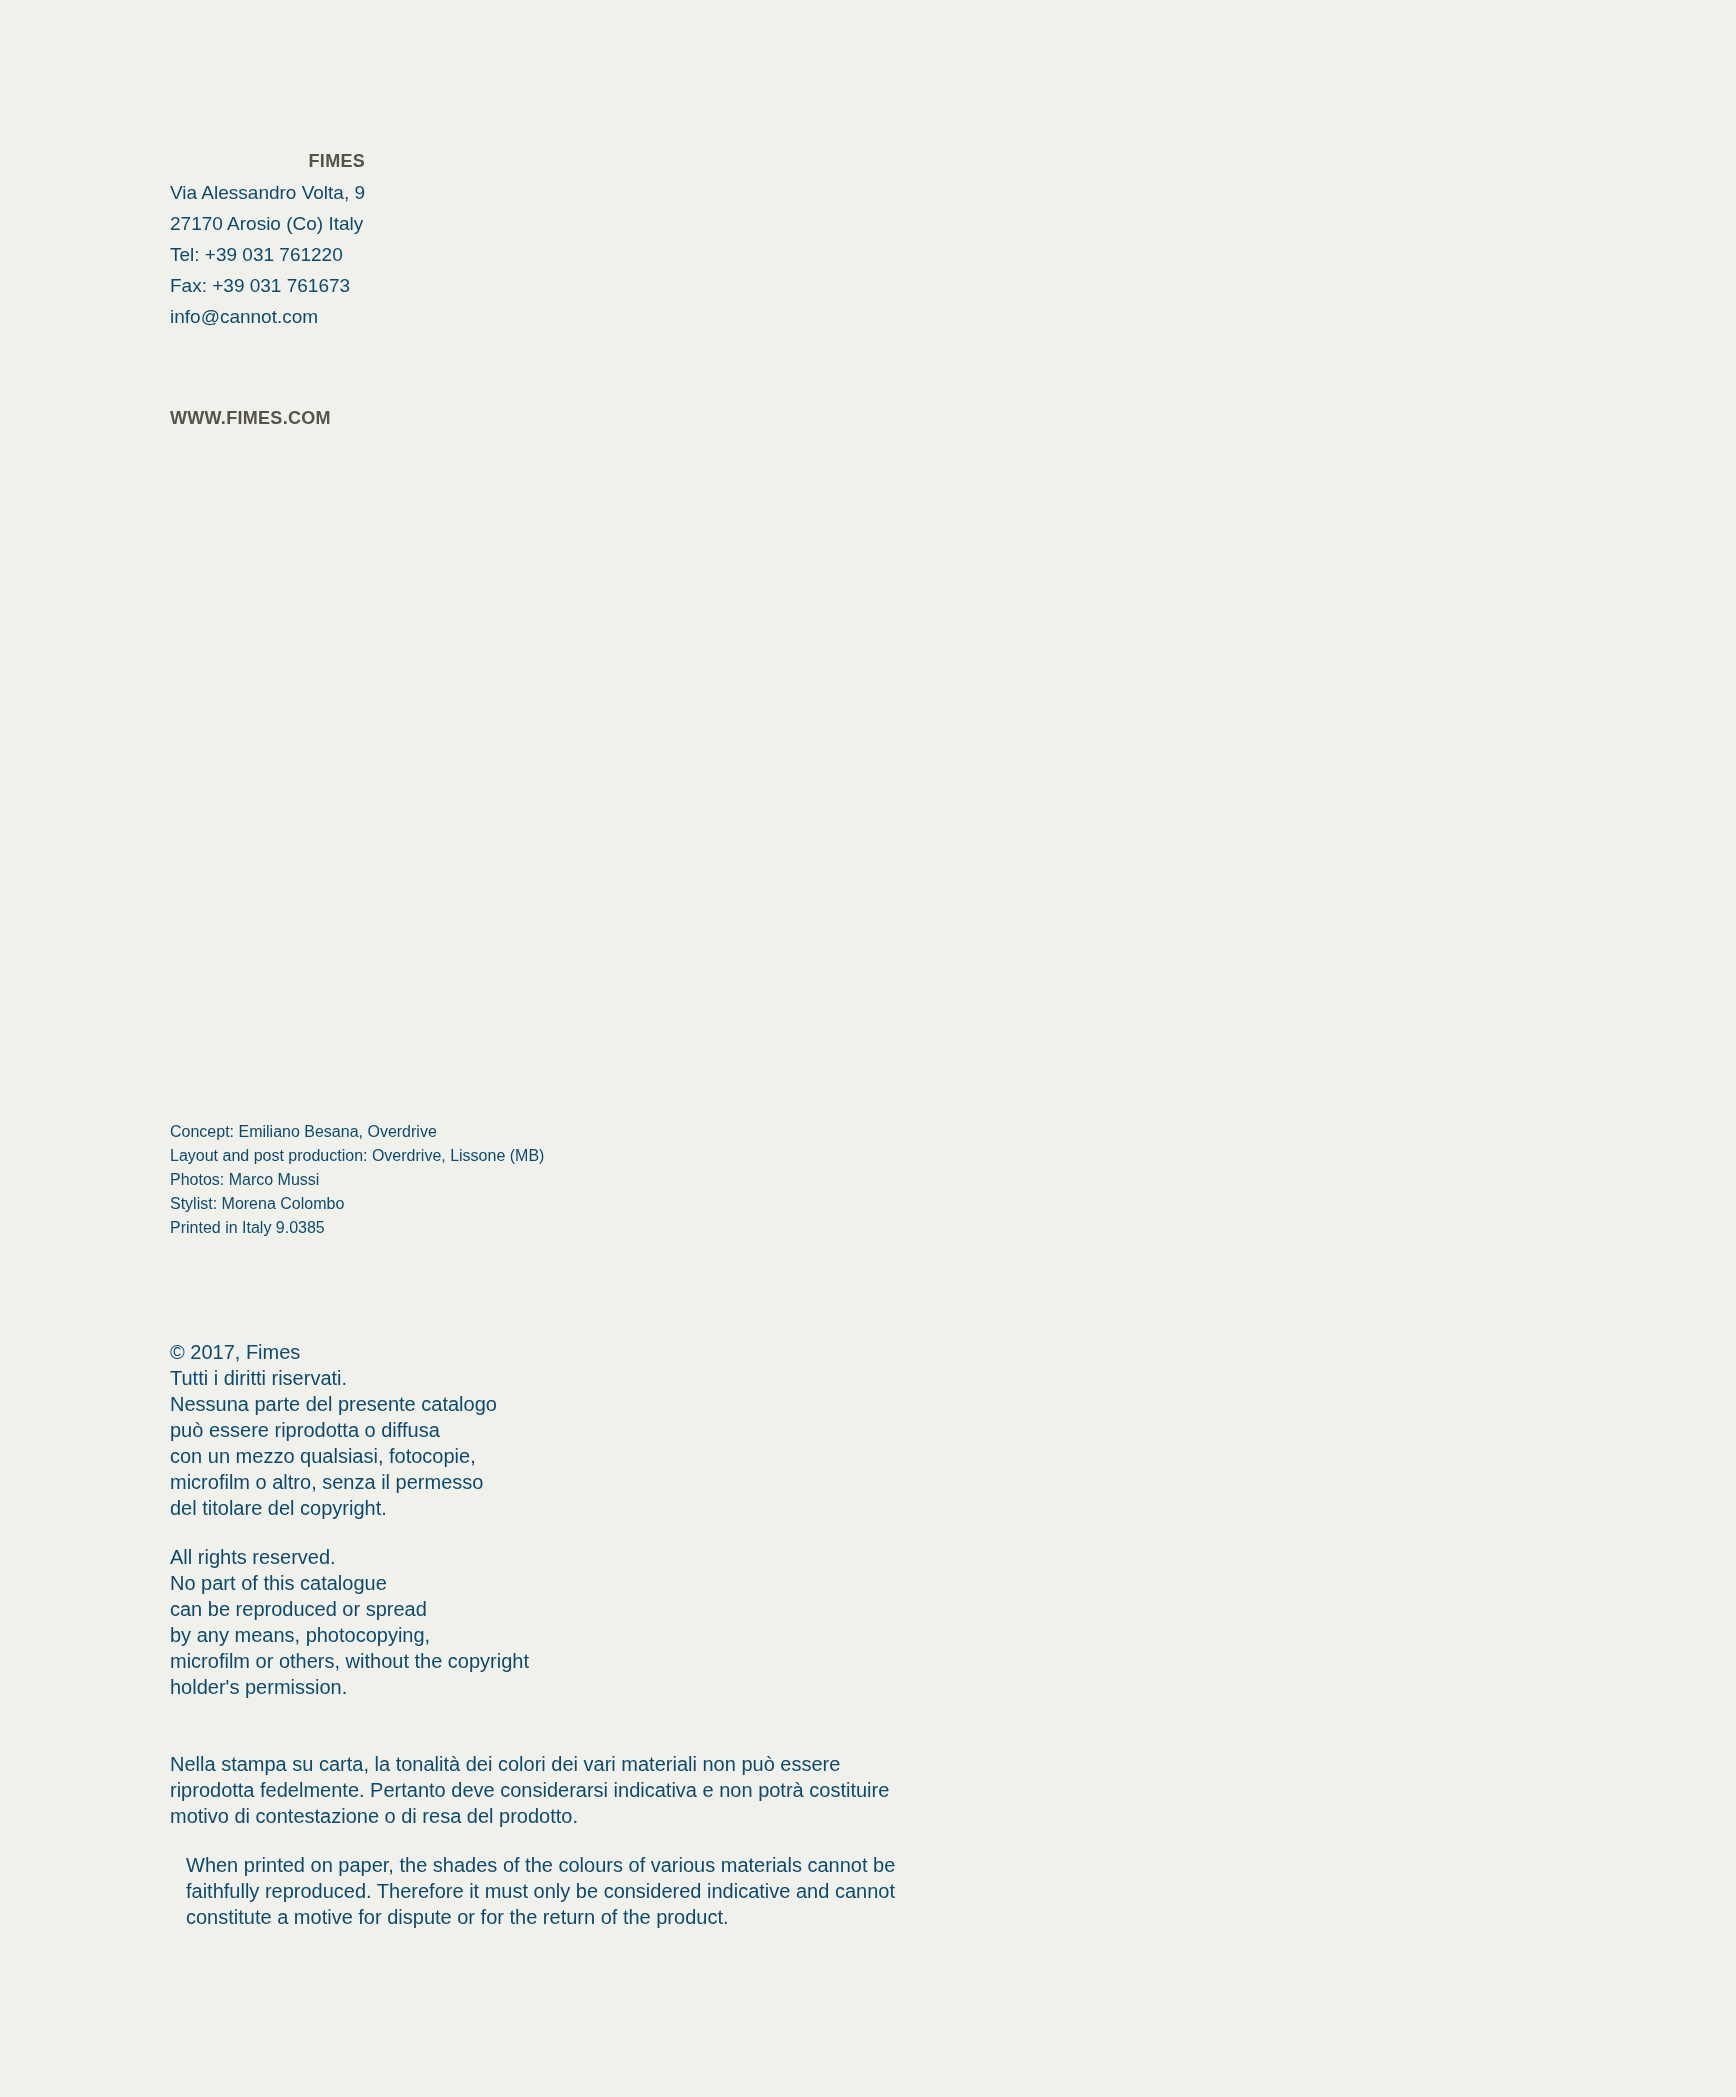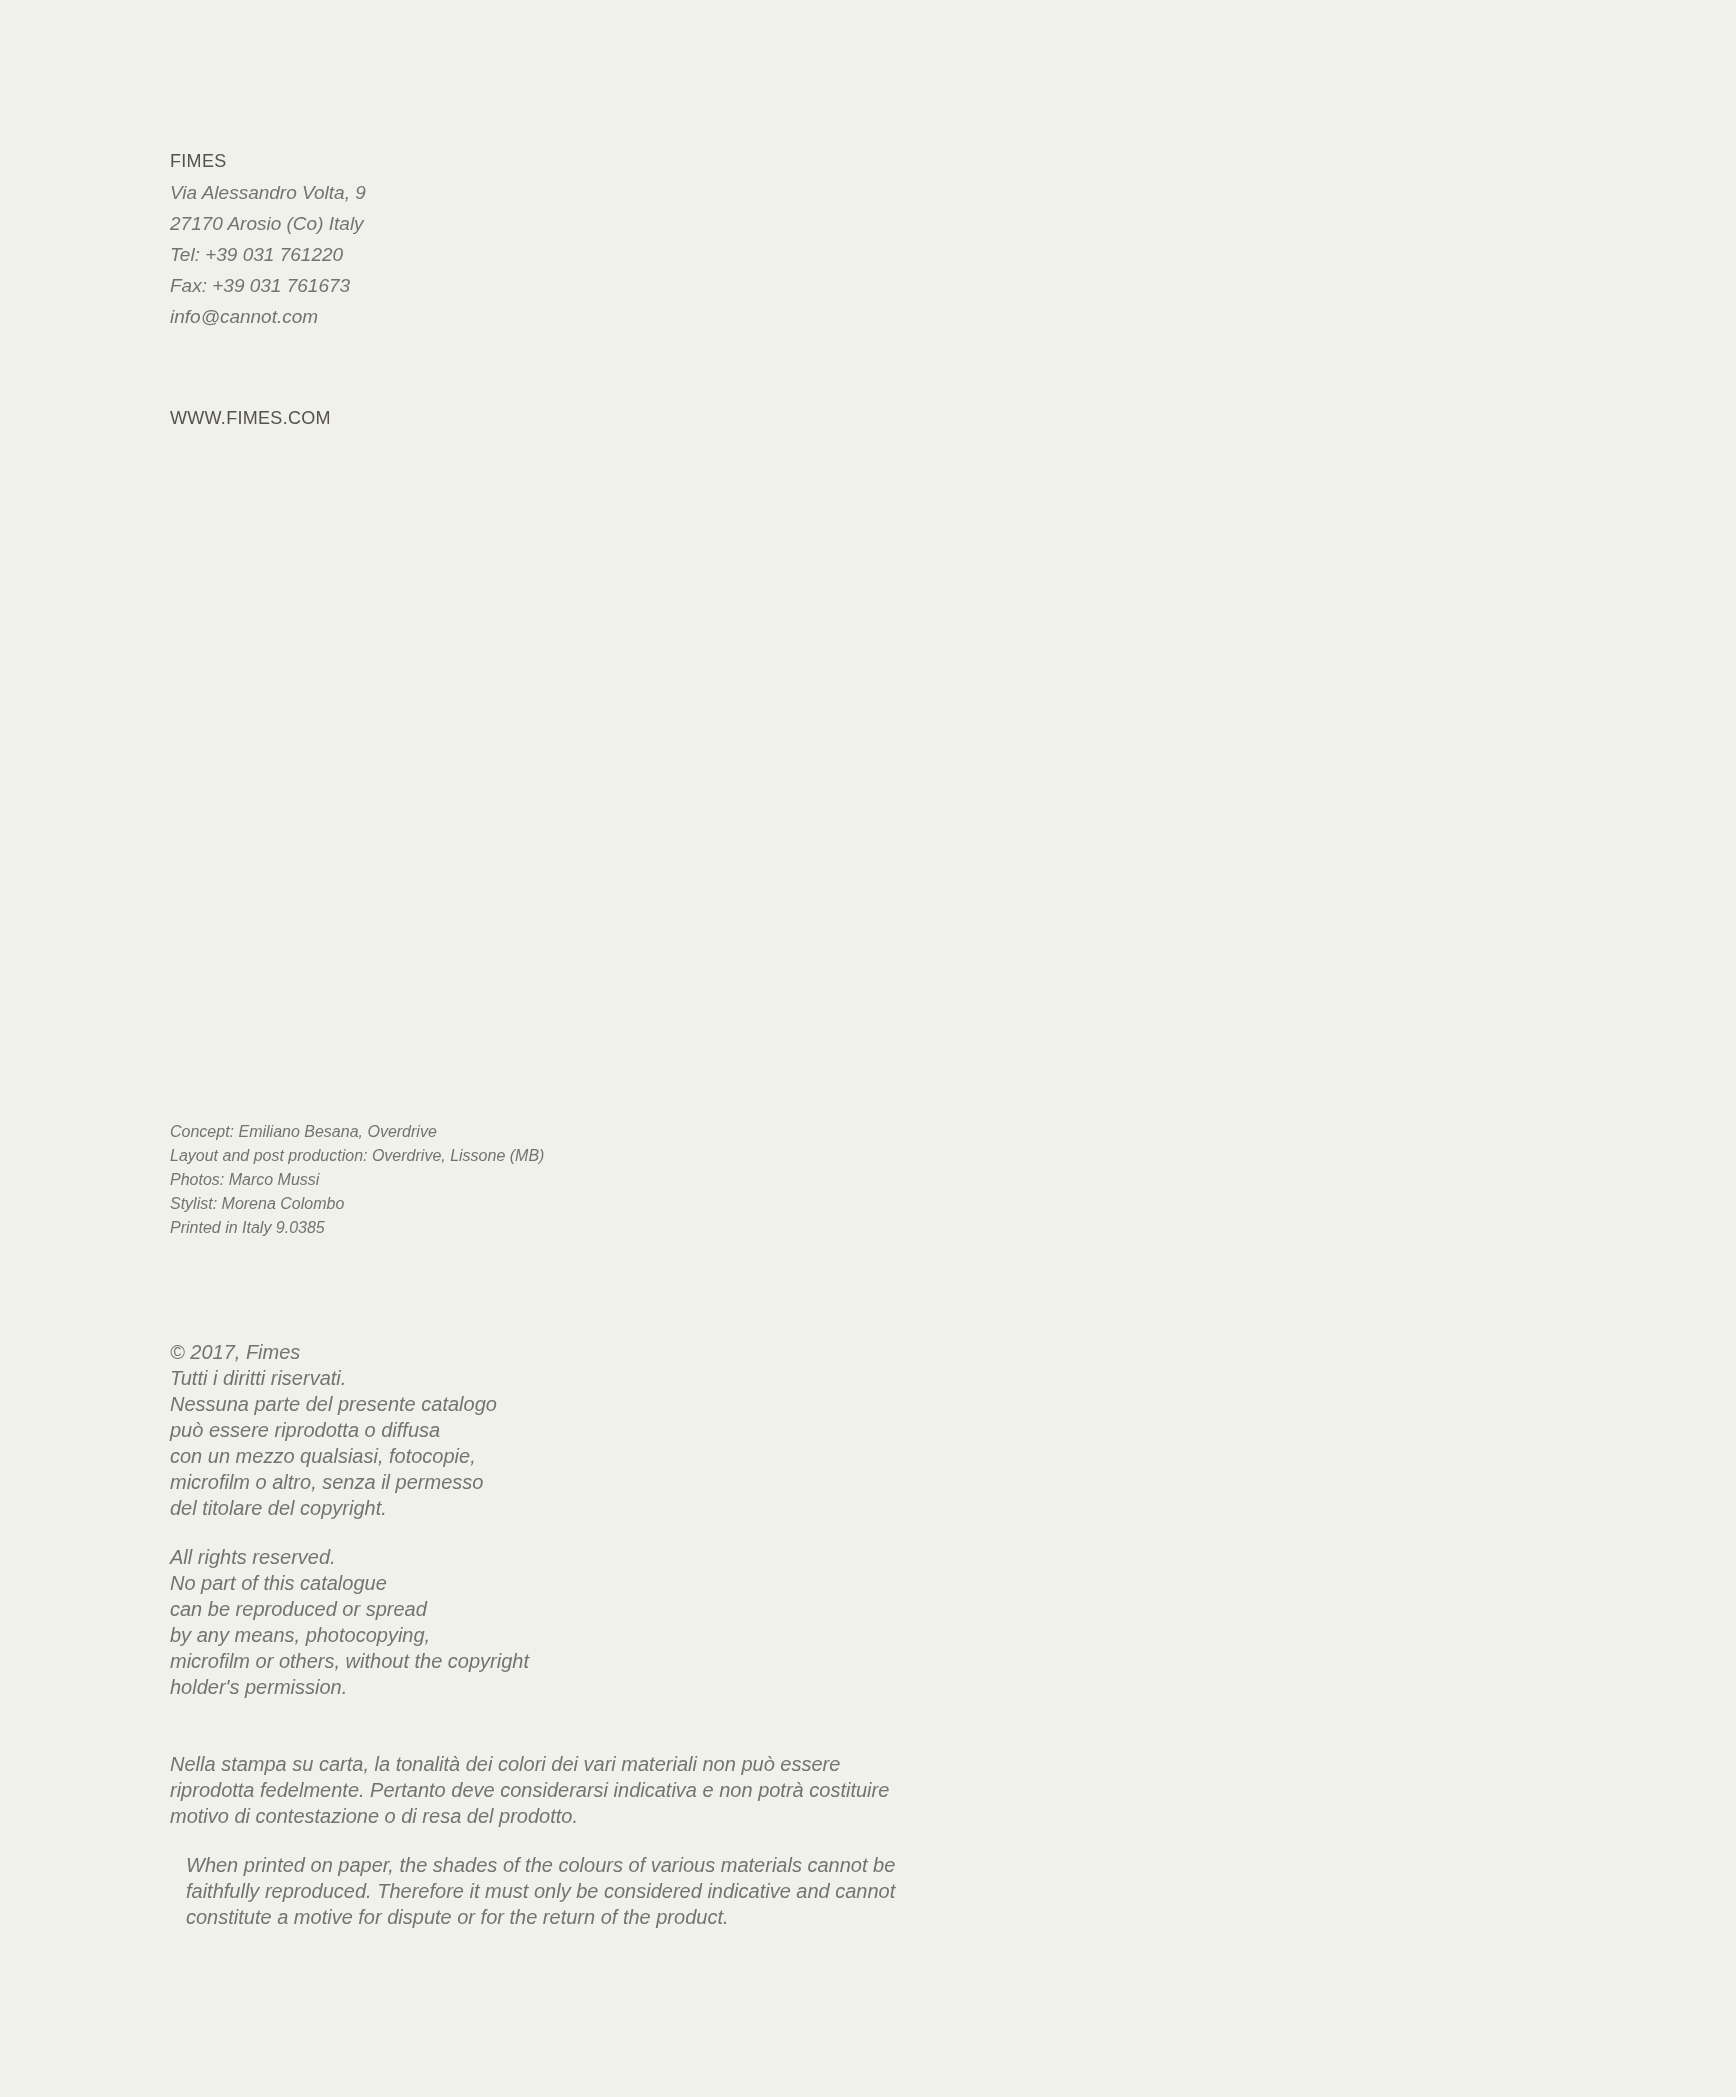--- a/index.html
+++ b/index.html
@@ -9,26 +9,26 @@
   body {
     width: 1736px;
     height: 2097px;
     position: relative;
     background: #f0f1eb;
     font-family: "Liberation Sans", "DejaVu Sans", sans-serif;
     overflow: hidden;
   }
   .abs { position: absolute; }
   .gray {
-    color: #737373;
-    font-style: italic;
+    color: #0c4a6e;
   }
   .dark {
     color: #55534a;
-    font-weight: normal;
+    font-weight: bold;
+    text-align: right;
   }
   
   .contact-block {
     left: 170px;
     top: 146px;
   }
   .company-title {
     font-size: 18px;
     line-height: 31px;
     letter-spacing: 0.3px;

